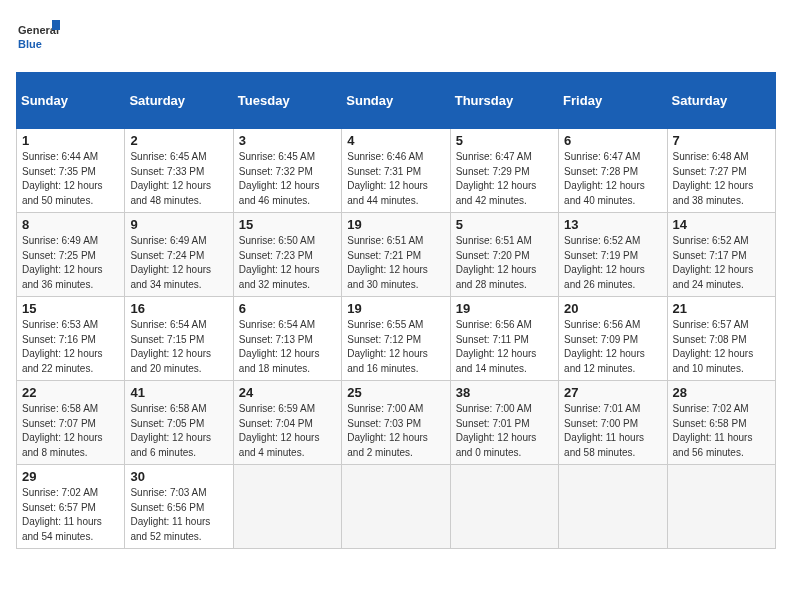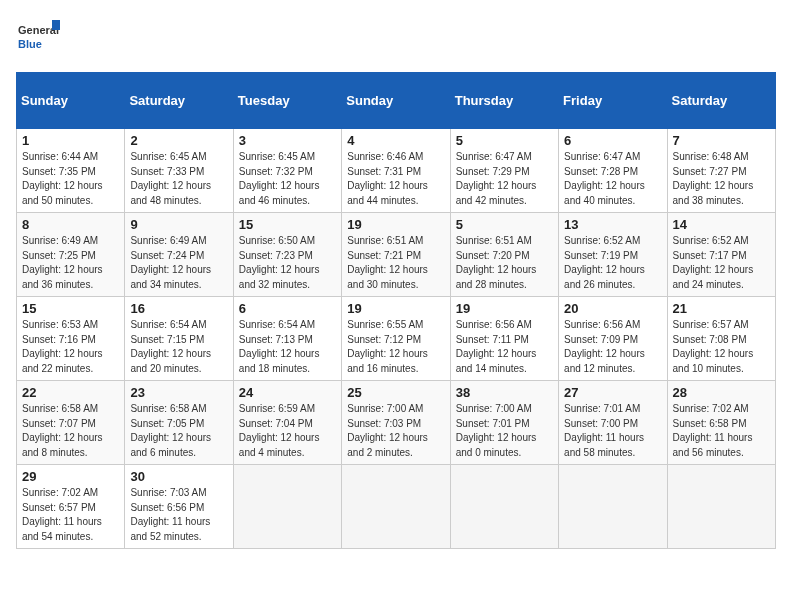--- a/index.html
+++ b/index.html
@@ -191,21 +191,21 @@
         <div class="day-num">21</div>
         <div class="day-detail">Sunrise: 6:57 AM<br>Sunset: 7:08 PM<br>Daylight: 12 hours and 10 minutes.</div>
       </td>
       </tr>
       <tr>
         <td>
         <div class="day-num">22</div>
         <div class="day-detail">Sunrise: 6:58 AM<br>Sunset: 7:07 PM<br>Daylight: 12 hours and 8 minutes.</div>
       </td>
         <td>
-        <div class="day-num">23</div>
+        <div class="day-num">41</div>
         <div class="day-detail">Sunrise: 6:58 AM<br>Sunset: 7:05 PM<br>Daylight: 12 hours and 6 minutes.</div>
       </td>
         <td>
         <div class="day-num">24</div>
         <div class="day-detail">Sunrise: 6:59 AM<br>Sunset: 7:04 PM<br>Daylight: 12 hours and 4 minutes.</div>
       </td>
         <td>
         <div class="day-num">25</div>
         <div class="day-detail">Sunrise: 7:00 AM<br>Sunset: 7:03 PM<br>Daylight: 12 hours and 2 minutes.</div>
       </td>

